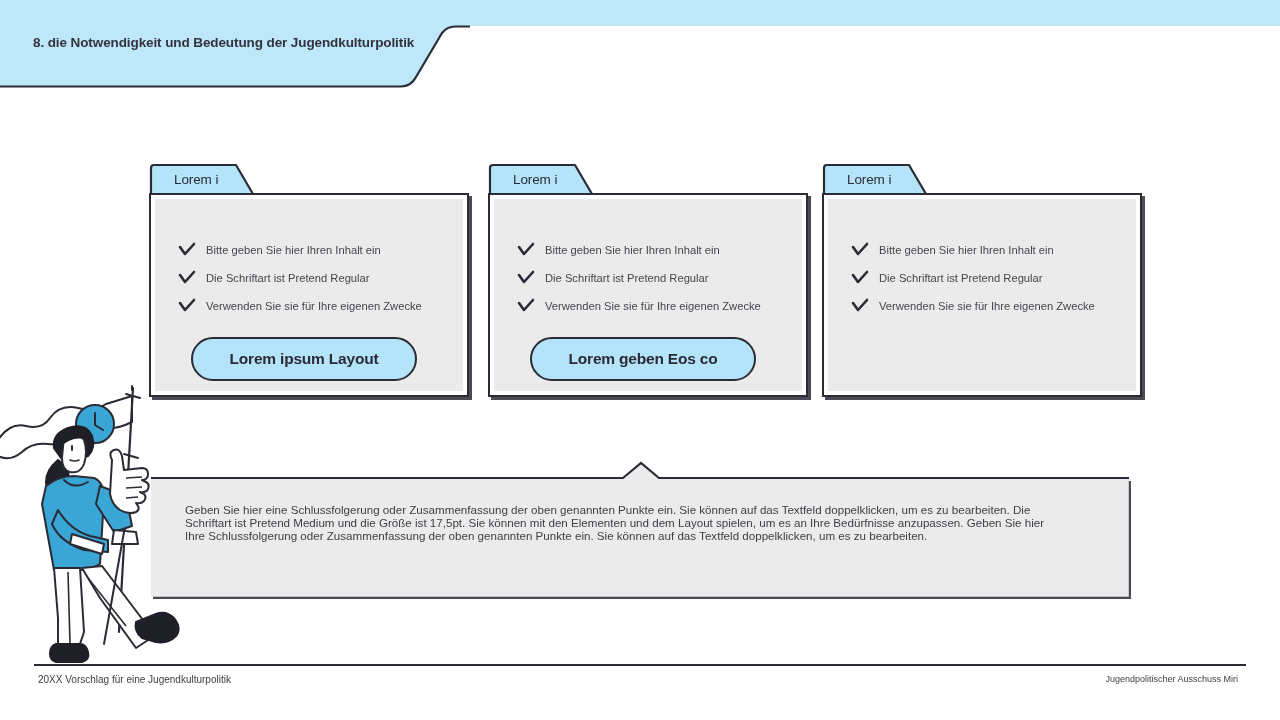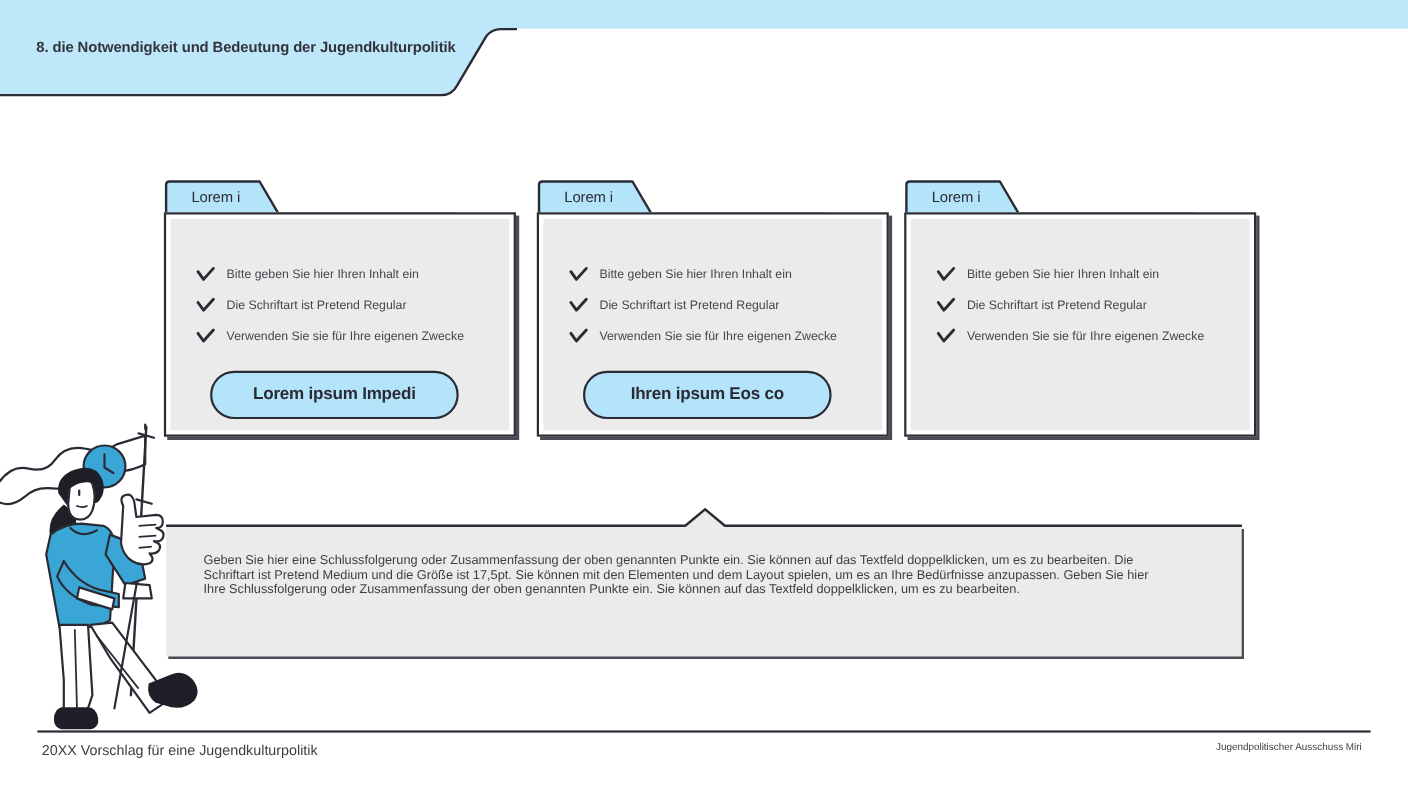--- a/index.html
+++ b/index.html
@@ -168,21 +168,21 @@
     left: 34px;
     top: 664px;
     width: 1212px;
     height: 1.6px;
     background: #2b2b35;
   }
   #footer-left {
     position: absolute;
     left: 38px;
     top: 674px;
-    font-size: 13px;
+    font-size: 10px;
     color: #3d3d45;
   }
   #footer-right {
     position: absolute;
     right: 42px;
     top: 674px;
     font-size: 9px;
     color: #3d3d45;
   }
 
@@ -243,21 +243,21 @@
           <span class="check-icon">
             <svg width="18" height="16" viewBox="0 0 18 16">
                 <path d="M2 5 L7 12 L16 2" fill="none" stroke="#2b2b35" stroke-width="2.6" stroke-linecap="round" stroke-linejoin="round"></path>
               </svg>
           </span>
           <span class="check-text">Verwenden Sie sie für Ihre eigenen Zwecke</span>
         </li>
       </ul>
     </div>
   </div>
-  <button class="card-button">Lorem ipsum Impedi</button>
+  <button class="card-button">Lorem ipsum Layout</button>
 </div>
 
 <div class="card" style="left:488px">
   <div class="card-tab">
     <svg width="270" height="36" viewBox="0 0 270 36">
       <path d="M 2 33 L 2 5 Q 2 2 5 2 L 87 2 L 104 31 L 265 31" fill="#b4e4fa" stroke="none"></path>
       <path d="M 2 33 L 2 5 Q 2 2 5 2 L 87 2 L 104 31 L 265 31" fill="none" stroke="#2b2b35" stroke-width="2.2" stroke-linejoin="round" stroke-linecap="round"></path>
       <path d="M 104 33 L 266 33" fill="none" stroke="rgba(43,43,53,0.85)" stroke-width="2.2"></path>
     </svg>
   </div>
@@ -286,21 +286,21 @@
           <span class="check-icon">
             <svg width="18" height="16" viewBox="0 0 18 16">
                 <path d="M2 5 L7 12 L16 2" fill="none" stroke="#2b2b35" stroke-width="2.6" stroke-linecap="round" stroke-linejoin="round"></path>
               </svg>
           </span>
           <span class="check-text">Verwenden Sie sie für Ihre eigenen Zwecke</span>
         </li>
       </ul>
     </div>
   </div>
-  <button class="card-button">Ihren ipsum Eos co</button>
+  <button class="card-button">Lorem geben Eos co</button>
 </div>
 
 <div class="card" style="left:822px">
   <div class="card-tab">
     <svg width="270" height="36" viewBox="0 0 270 36">
       <path d="M 2 33 L 2 5 Q 2 2 5 2 L 87 2 L 104 31 L 265 31" fill="#b4e4fa" stroke="none"></path>
       <path d="M 2 33 L 2 5 Q 2 2 5 2 L 87 2 L 104 31 L 265 31" fill="none" stroke="#2b2b35" stroke-width="2.2" stroke-linejoin="round" stroke-linecap="round"></path>
       <path d="M 104 33 L 266 33" fill="none" stroke="rgba(43,43,53,0.85)" stroke-width="2.2"></path>
     </svg>
   </div>

